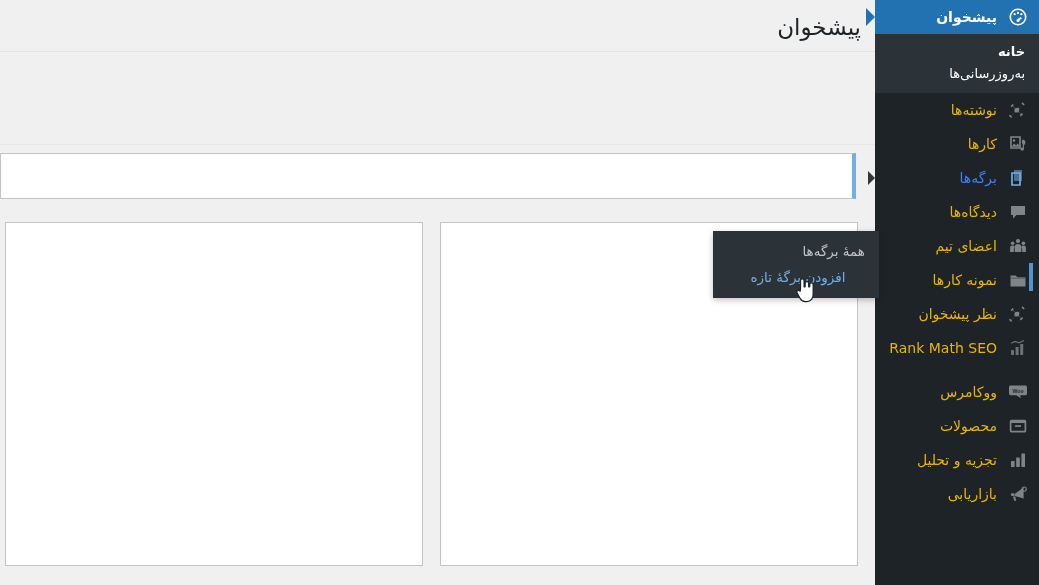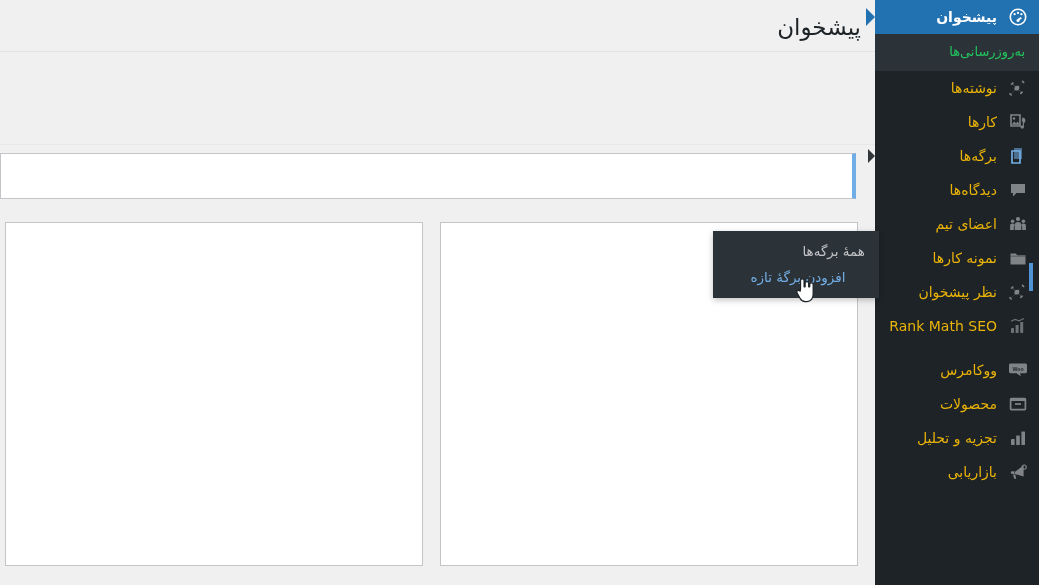--- a/index.html
+++ b/index.html
@@ -36,21 +36,21 @@
   .menu-item .mi-icon{
     width:20px;height:20px;flex:0 0 20px;
     display:flex;align-items:center;justify-content:center;
     opacity:.72;
   }
   .menu-item .mi-icon svg{display:block;}
   .menu-item.current{
     background:#2271b1;color:#fff;font-weight:600;
   }
   .menu-item.current .mi-icon{opacity:1;}
-  .menu-item.highlight{color:#eab308;padding-left:21px;}
+  .menu-item.highlight{color:#3b82f6;padding-left:21px;}
   .menu-item.highlight .mi-icon{opacity:1;}
 
   
   .cur-arrow{
     position:absolute;left:-9px;top:50%;transform:translateY(-50%);
     width:0;height:0;
     border-top:9px solid transparent;
     border-bottom:9px solid transparent;
     border-left:9px solid #2271b1;
   }
@@ -66,21 +66,21 @@
   
   #dash-submenu{
     background:#2c3338;
     padding:7px 0 8px 0;
   }
   .sub-item{
     display:block;
     padding:0 14px 0 14px;
     height:22px;line-height:22px;
     font-size:13px;
-    color:#22c55e;
+    color:#ffffff;
     text-align:right;
     white-space:nowrap;
     cursor:pointer;
   }
   .sub-item.current{color:#fff;font-weight:600;}
 
   .menu-separator{height:10px;background:#1d2327;}
 
   
   #flyout{
@@ -214,20 +214,21 @@
           <circle cx="10" cy="5.9" r="1.15"></circle>
           <circle cx="13.4" cy="7.2" r="1.15"></circle>
           <path d="M13.9 11.4l-3.2 2.2-1.1-1.5 3.2-2.2z"></path>
           <circle cx="10" cy="13.6" r="1.5"></circle>
         </svg>
       </span>
       <span class="mi-label">پیشخوان</span>
     </div>
 
     <div id="dash-submenu">
+      <span class="sub-item current">خانه</span>
       <span class="sub-item">به‌روزرسانی‌ها</span>
     </div>
 
     <div class="menu-item">
       <span class="mi-icon">
         <svg width="20" height="20" viewBox="0 0 20 20" fill="#a7aaad">
           <path d="M14.6 2.3l-1.1 1.1 1 1-3.6 3.6c-1.2-.5-2.6-.4-3.7.3L4.9 6l1-1L4.8 3.9 2.6 6.1l1.1 1.1 1-1 2.3 2.3c-.7 1.1-.8 2.5-.3 3.7L3.1 15.8 2 14.7.9 15.8l2.2 2.2 1.1-1.1-1-1 3.6-3.6c1.2.5 2.6.4 3.7-.3l2.3 2.3-1 1 1.1 1.1 2.2-2.2-1.1-1.1-1 1-2.3-2.3c.7-1.1.8-2.5.3-3.7l3.6-3.6 1 1 1.1-1.1z"></path>
         </svg>
       </span>
       <span class="mi-label">نوشته‌ها</span>

